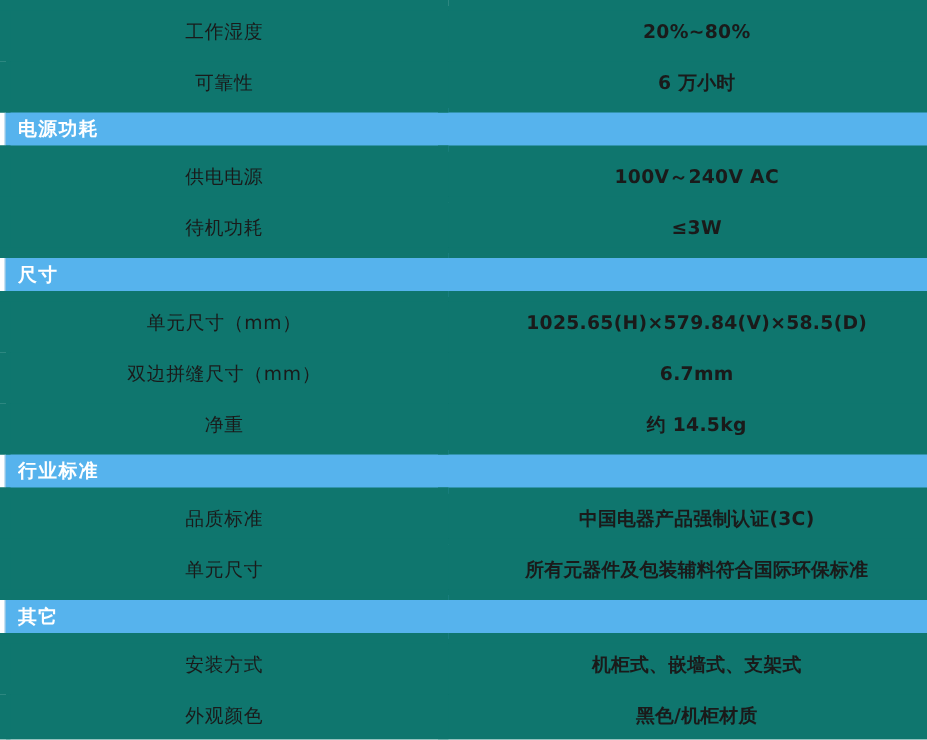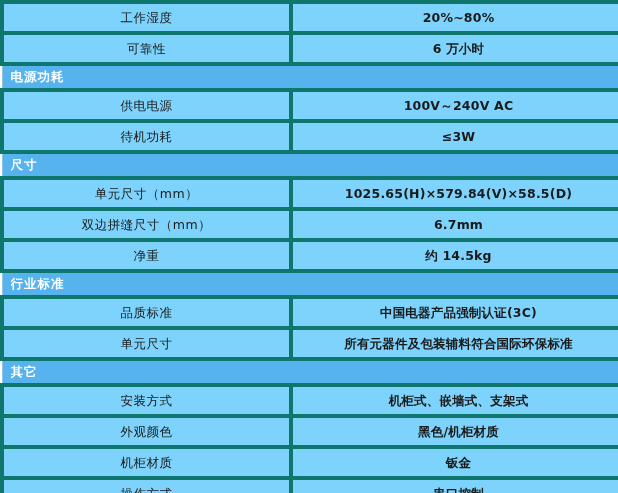--- a/index.html
+++ b/index.html
@@ -18,27 +18,27 @@
     position: relative;
     overflow: hidden;
     background: #ffffff;
   }
   table.spec {
     border-collapse: collapse;
     width: 618px;
     table-layout: fixed;
   }
   table.spec td {
-    border: 4px solid #0f766e;
+    border: 7px solid #0f766e;
     padding: 0;
     height: 27px;
     vertical-align: middle;
     font-size: 12.5px;
     color: #1a1a1a;
-    background: #7dd3fc;
+    background: #0f766e;
     text-align: center;
   }
   td.label {
     width: 285px;
     text-align: center;
   }
   td.value {
     width: 331px;
     text-align: left;
     padding-left: 12px;

